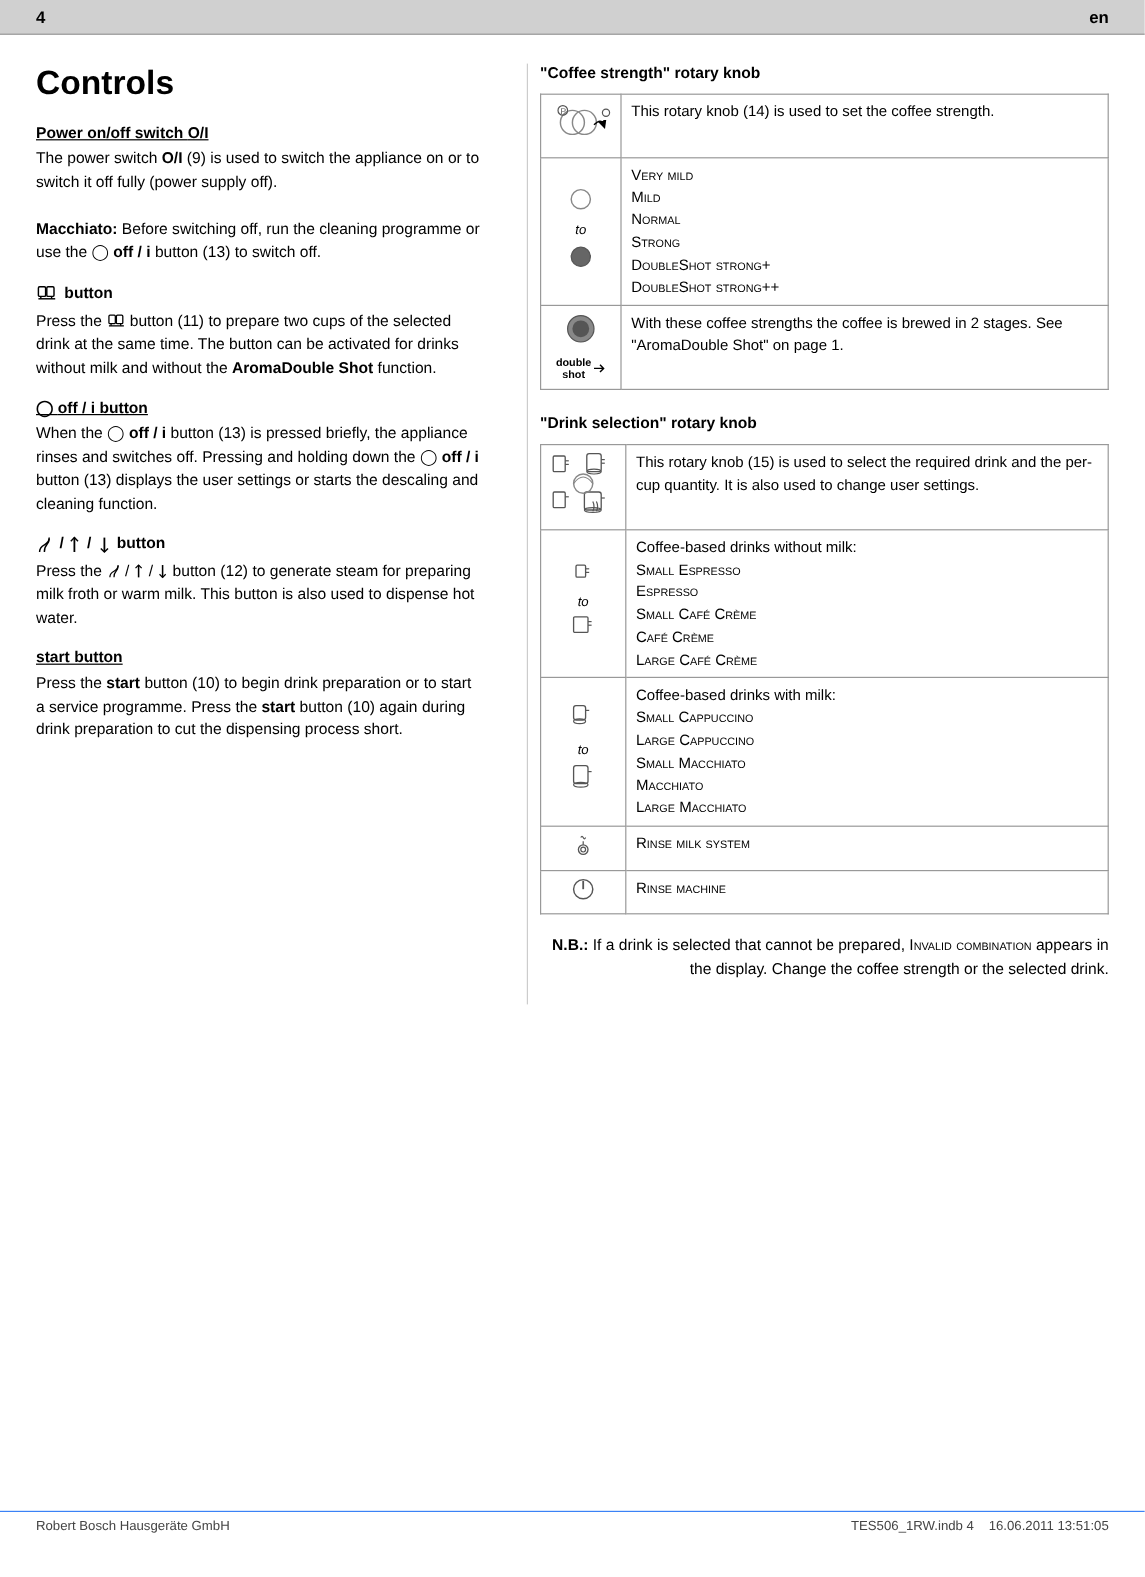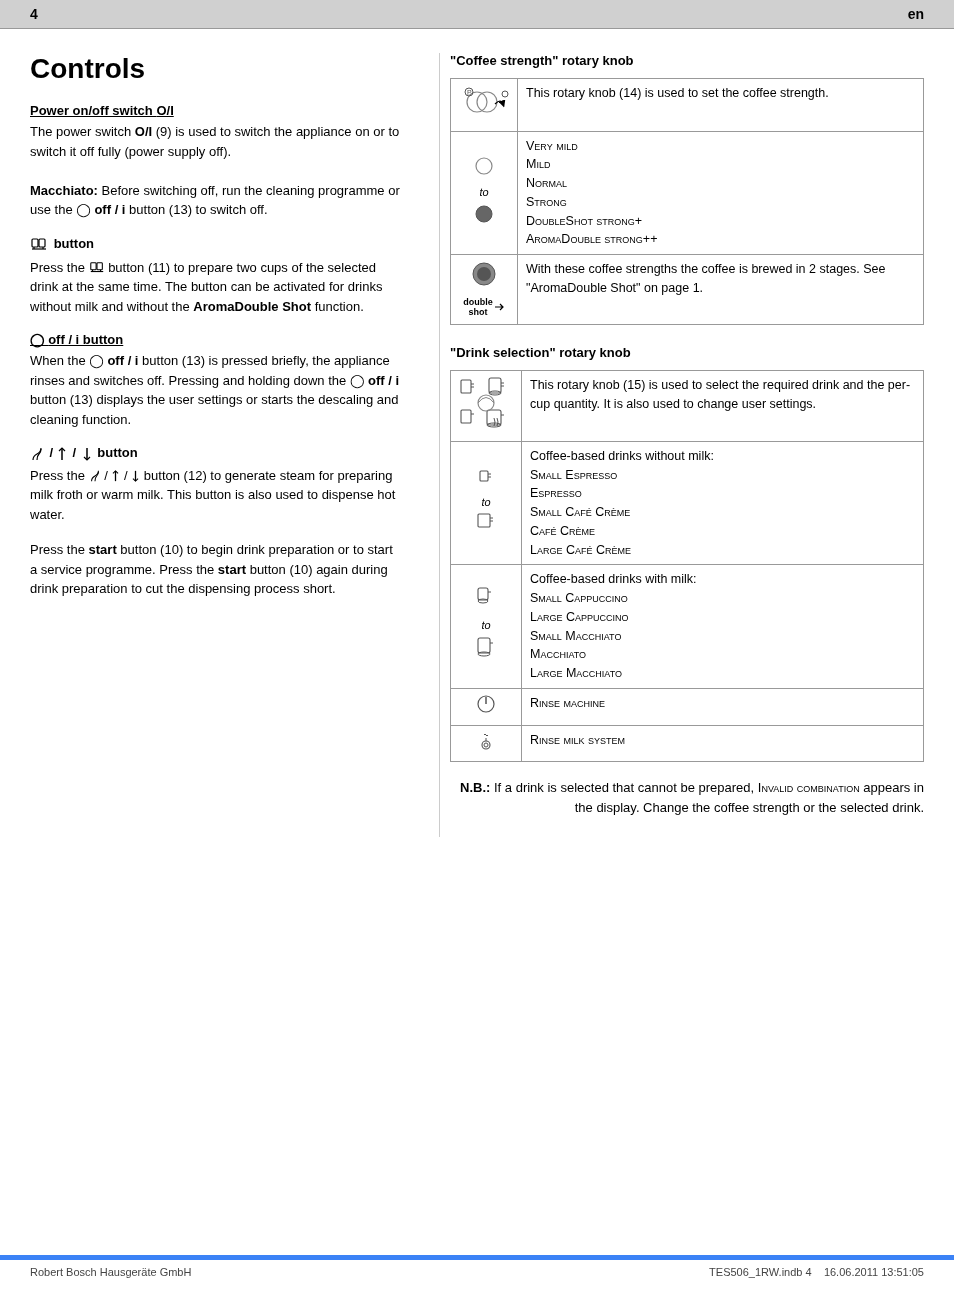--- a/index.html
+++ b/index.html
@@ -151,21 +151,21 @@
       text-align: right;
     }
 
     
     .footer {
       position: absolute;
       bottom: 30px;
       left: 0;
       right: 0;
       padding: 6px 30px;
-      border-top: 5px solid #3b82f6;
+      border-top: 1px solid #3b82f6;
       display: flex;
       justify-content: space-between;
       align-items: center;
       font-size: 11px;
       color: #444;
     }
 
     
     svg {
       overflow: visible;
@@ -260,20 +260,23 @@
         /
         <svg width="9" height="12" viewBox="0 0 10 14" style="vertical-align:middle;">
           <path d="M5,13 L5,1" fill="none" stroke="#000" stroke-width="1.5"></path>
           <path d="M2,10 L5,13 L8,10" fill="none" stroke="#000" stroke-width="1.2"></path>
         </svg>
         button (12) to generate steam for preparing milk froth or warm milk. This button is also used to dispense hot water.
       </p>
     </div>
 
     <div class="section">
+      <div class="section-title">
+        <strong>start button</strong>
+      </div>
       <p>
         Press the <strong>start</strong> button (10) to begin drink preparation or to start a service programme. Press the <strong>start</strong> button (10) again during drink preparation to cut the dispensing process short.
       </p>
     </div>
 
   </div>
 
   <div class="right-col">
 
     <div class="rotary-section">
@@ -323,21 +326,21 @@
                 <circle cx="10" cy="10" r="8" fill="#666" stroke="#555" stroke-width="1"></circle>
               </svg>
             </div>
           </td>
           <td class="text-cell">
             <span class="small-caps">Very mild</span><br>
             <span class="small-caps">Mild</span><br>
             <span class="small-caps">Normal</span><br>
             <span class="small-caps">Strong</span><br>
             <span class="small-caps">DoubleShot strong+</span><br>
-            <span class="small-caps">AromaDouble strong++</span>
+            <span class="small-caps">DoubleShot strong++</span>
           </td>
         </tr>
         <tr>
           <td class="icon-cell" style="padding:6px 4px;">
             <div style="text-align:center;">
               <svg width="26" height="26">
                 <circle cx="13" cy="13" r="11" fill="#888" stroke="#555" stroke-width="1"></circle>
 
                 <circle cx="13" cy="13" r="7" fill="#555"></circle>
               </svg>
@@ -443,50 +446,50 @@
               </svg>
             </div>
           </td>
           <td class="text-cell">
             Coffee-based drinks with milk:<br>
             <span class="small-caps">Small Cappuccino</span><br>
             <span class="small-caps">Large Cappuccino</span><br>
             <span class="small-caps">Small Macchiato</span><br>
             <span class="small-caps">Macchiato</span><br>
             <span class="small-caps">Large Macchiato</span>
-          </td>
-        </tr>
-
-        <tr>
-          <td class="icon-cell">
-            
-            <svg width="20" height="20">
-              <circle cx="10" cy="10" r="8" fill="none" stroke="#555" stroke-width="1.2"></circle>
-              <path d="M10,3 L10,10" fill="none" stroke="#555" stroke-width="1.5"></path>
-            </svg>
-          </td>
-          <td class="text-cell">
-            <span class="small-caps">Rinse machine</span>
           </td>
         </tr>
 
         <tr>
           <td class="icon-cell">
             
             <svg width="20" height="20">
               <circle cx="10" cy="14" r="4" fill="none" stroke="#555" stroke-width="1.1"></circle>
               <circle cx="10" cy="14" r="2" fill="none" stroke="#555" stroke-width="1"></circle>
               <path d="M8,4 Q9,2 10,4 Q11,6 12,4" fill="none" stroke="#555" stroke-width="1"></path>
               <path d="M10,7 L10,10" fill="none" stroke="#555" stroke-width="1"></path>
             </svg>
           </td>
           <td class="text-cell">
             <span class="small-caps">Rinse milk system</span>
           </td>
         </tr>
+
+        <tr>
+          <td class="icon-cell">
+            
+            <svg width="20" height="20">
+              <circle cx="10" cy="10" r="8" fill="none" stroke="#555" stroke-width="1.2"></circle>
+              <path d="M10,3 L10,10" fill="none" stroke="#555" stroke-width="1.5"></path>
+            </svg>
+          </td>
+          <td class="text-cell">
+            <span class="small-caps">Rinse machine</span>
+          </td>
+        </tr>
       </tbody>
         </table>
 
       <div class="nb-section">
         <span class="bold">N.B.:</span><span> If a drink is selected that cannot be prepared, <span class="small-caps">Invalid combination</span> appears in the display. Change the coffee strength or the selected drink.</span>
       </div>
 
     </div>
   </div>
 </div>

